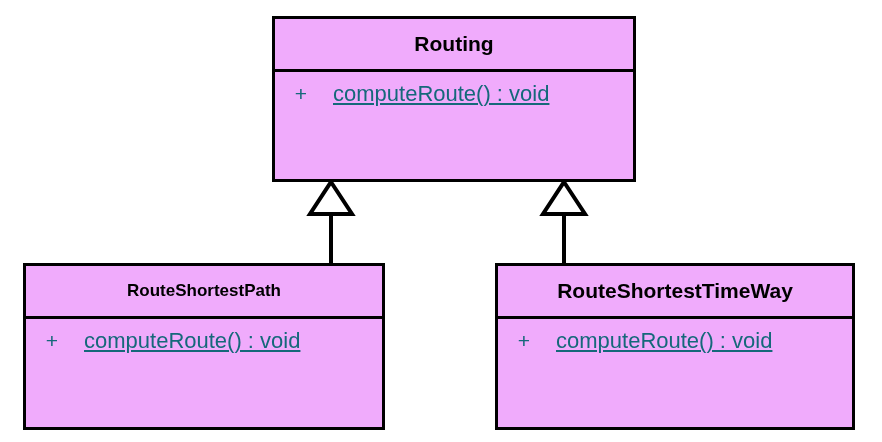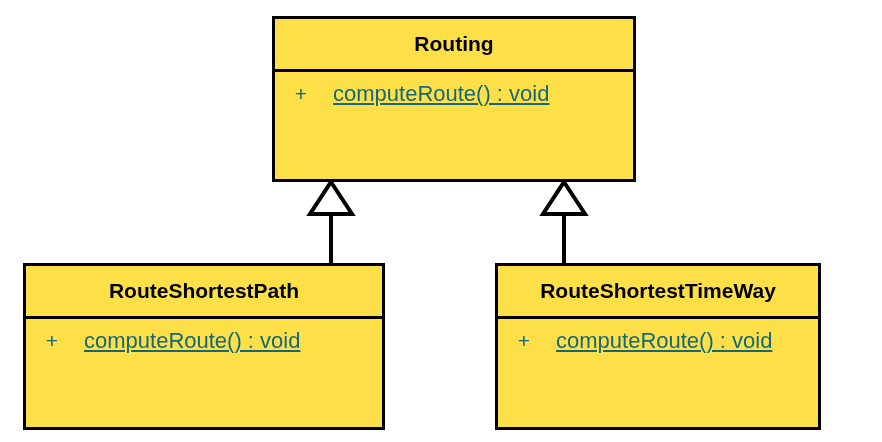--- a/index.html
+++ b/index.html
@@ -17,21 +17,21 @@
     position: relative;
     width: 882px;
     height: 442px;
     background: #ffffff;
     overflow: hidden;
   }
 
   
   .uml-class {
     position: absolute;
-    background: #fde047;
+    background: #f0abfc;
     border: 3px solid #000000;
     box-sizing: border-box;
     display: flex;
     flex-direction: column;
   }
 
   .uml-class-header {
     box-sizing: border-box;
     border-bottom: 3px solid #000000;
     display: flex;
@@ -87,30 +87,30 @@
   #class-routing .uml-member-signature { margin-left: 20px; }
 
   
   #class-route-shortest-path {
     left: 23px;
     top: 263px;
     width: 362px;
     height: 167px;
   }
   #class-route-shortest-path .uml-class-header { height: 53px; }
-  #class-route-shortest-path .uml-class-name { font-size: 21px; }
+  #class-route-shortest-path .uml-class-name { font-size: 17px; }
   #class-route-shortest-path .uml-member { font-size: 22px; padding-left: 14px; }
   #class-route-shortest-path .uml-visibility { width: 24px; font-size: 21px; }
   #class-route-shortest-path .uml-member-signature { margin-left: 20px; }
 
   
   #class-route-shortest-time-way {
     left: 495px;
     top: 263px;
-    width: 326px;
+    width: 360px;
     height: 167px;
   }
   #class-route-shortest-time-way .uml-class-header { height: 53px; }
   #class-route-shortest-time-way .uml-class-name { font-size: 21px; }
   #class-route-shortest-time-way .uml-member { font-size: 22px; padding-left: 14px; }
   #class-route-shortest-time-way .uml-visibility { width: 24px; font-size: 21px; }
   #class-route-shortest-time-way .uml-member-signature { margin-left: 20px; }
 
   
   #connector-layer {

